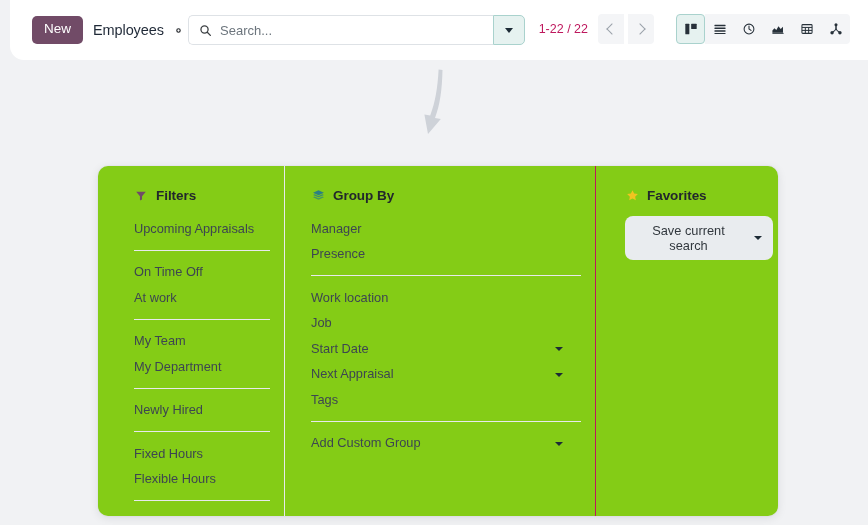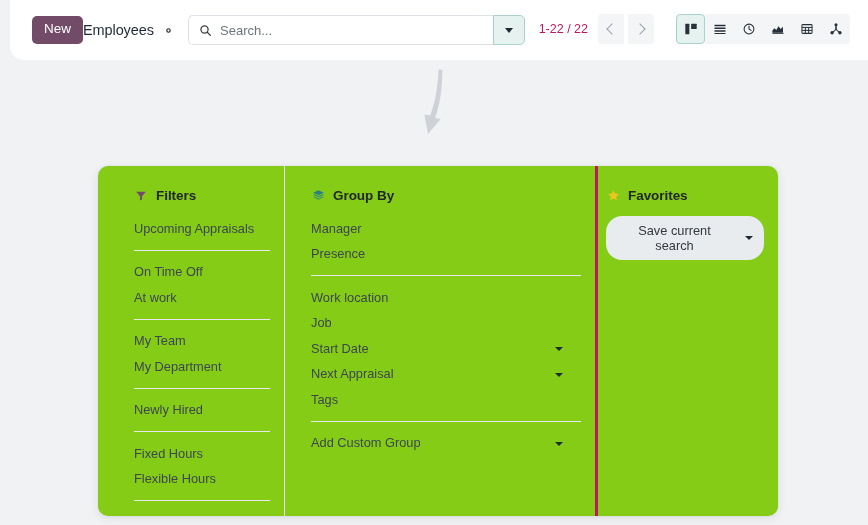--- a/index.html
+++ b/index.html
@@ -35,20 +35,21 @@
     content: "";
     position: absolute;
     left: 0; right: 0; bottom: 0;
     height: 0;
   }
 
   .cp-left {
     display: flex;
     align-items: center;
     padding-left: 22px;
+    gap: 10px;
     flex: 0 0 auto;
   }
 
   #new-button {
     background: #714b67;
     color: #ffffff;
     border: 0;
     border-radius: 5px;
     font-size: 13.5px;
     font-weight: 500;
@@ -245,21 +246,21 @@
     box-sizing: border-box;
     padding: 0;
     overflow: hidden;
   }
   .dd-col {
     box-sizing: border-box;
     padding: 22px 0 0 0;
   }
   .dd-col.filters { width: 186px; padding-left: 36px; padding-right: 14px; }
   .dd-col.groupby { width: 311px; padding-left: 26px; padding-right: 14px; border-left: 1px solid #e7e9ec; }
-  .dd-col.favorites { width: 183px; padding-left: 8px; padding-right: 14px; border-left: 3px solid #be185d; }
+  .dd-col.favorites { width: 183px; padding-left: 29px; padding-right: 14px; border-left: 1px solid #be185d; }
 
   .dd-header {
     display: flex;
     align-items: center;
     gap: 8px;
     font-size: 13.5px;
     font-weight: bold;
     color: #22272c;
     margin-bottom: 13px;
     letter-spacing: -0.05px;
@@ -293,21 +294,21 @@
     flex: 0 0 auto;
   }
 
   #save-current-search {
     display: inline-flex;
     align-items: center;
     justify-content: space-between;
     gap: 14px;
     background: #e9ecef;
     border: 0;
-    border-radius: 16px;
+    border-radius: 8px;
     font-size: 12.8px;
     color: #32383e;
     padding: 7px 11px 7px 12px;
     cursor: pointer;
     font-family: "Liberation Sans", sans-serif;
     min-width: 148px;
     box-sizing: border-box;
   }
   #save-current-search .caret-sm {
     width: 0; height: 0;

